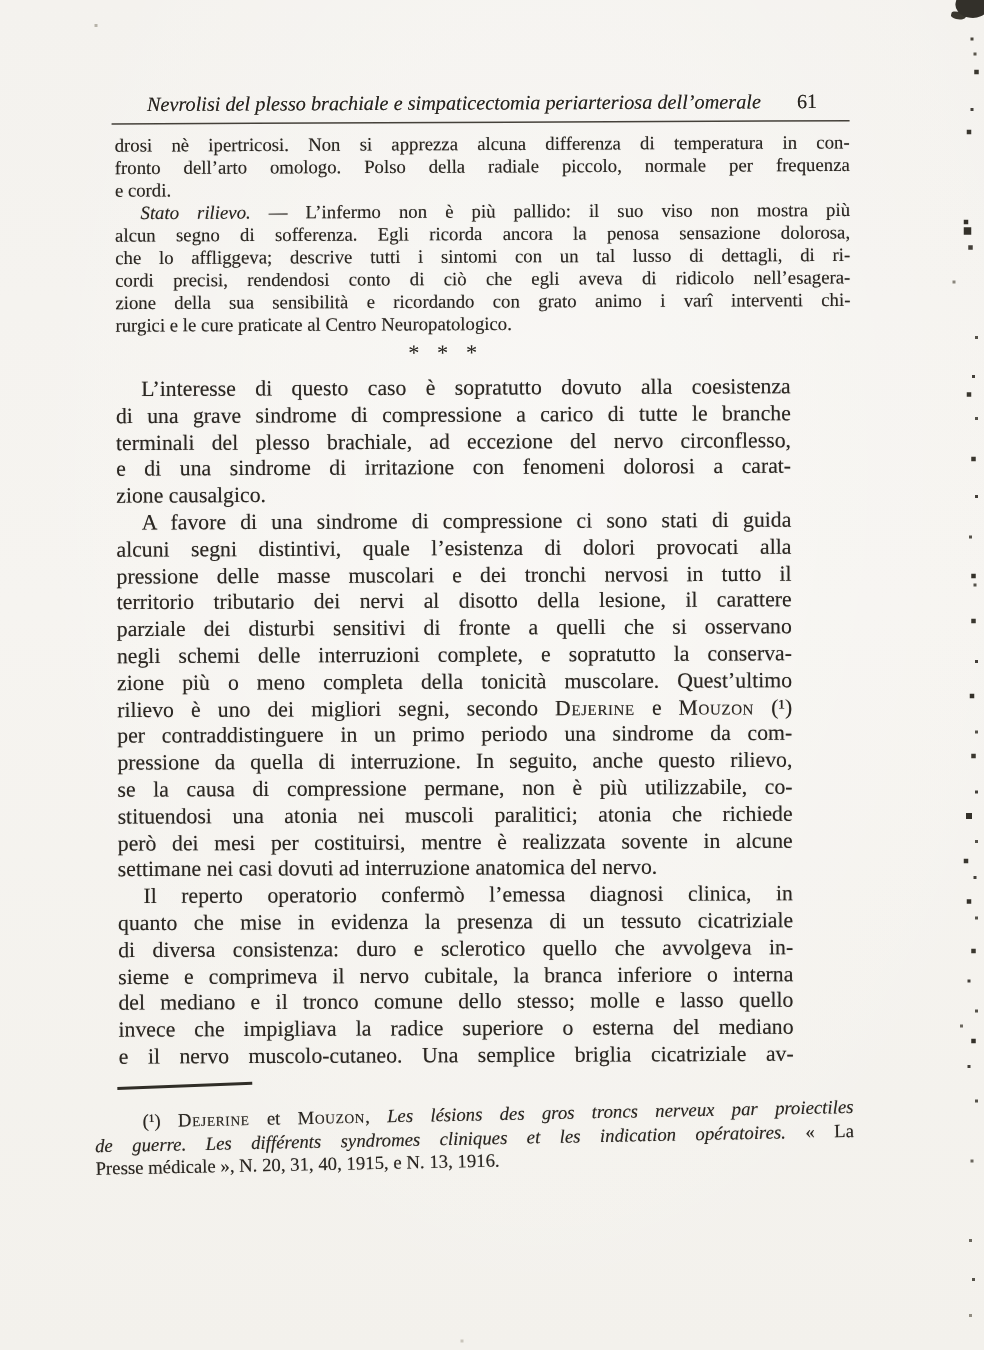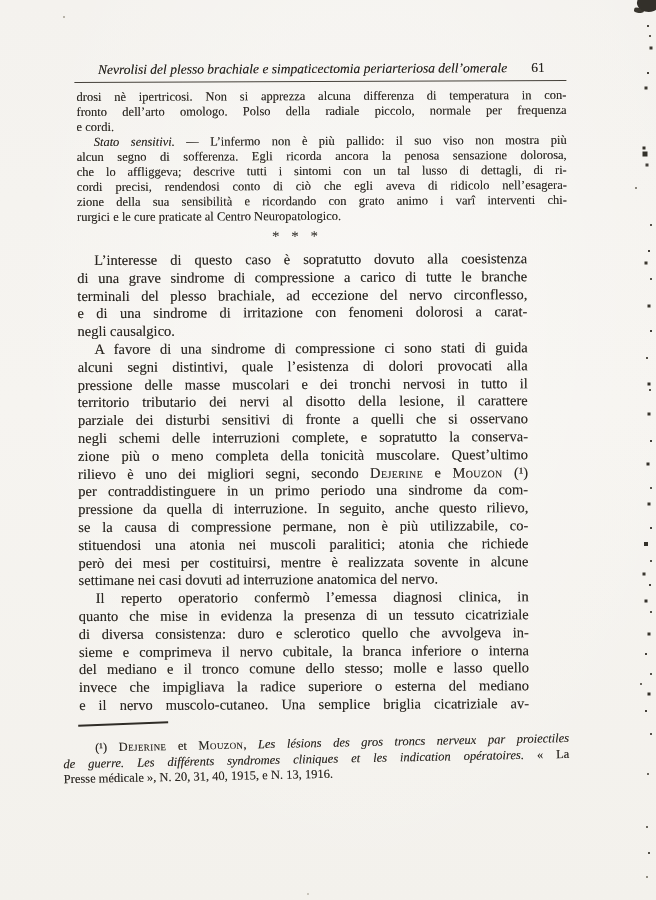--- a/index.html
+++ b/index.html
@@ -105,38 +105,38 @@
     </div>
     <div class="header-rule"></div>
 
     <div class="intro textblock">
         <div class="para">
           <div class="ln"><span class="s-n">drosi nè ipertricosi. Non si apprezza alcuna differenza di temperatura in con-</span></div>
           <div class="ln"><span class="s-n">fronto dell’arto omologo. Polso della radiale piccolo, normale per frequenza</span></div>
           <div class="ln last"><span class="s-n">e cordi.</span></div>
         </div>
         <div class="para ind">
-          <div class="ln"><span class="s-i">Stato sensitivi.</span><span class="s-n"> — L’infermo non è più pallido: il suo viso non mostra più</span></div>
+          <div class="ln"><span class="s-i">Stato rilievo.</span><span class="s-n"> — L’infermo non è più pallido: il suo viso non mostra più</span></div>
           <div class="ln"><span class="s-n">alcun segno di sofferenza. Egli ricorda ancora la penosa sensazione dolorosa,</span></div>
           <div class="ln"><span class="s-n">che lo affliggeva; descrive tutti i sintomi con un tal lusso di dettagli, di ri-</span></div>
           <div class="ln"><span class="s-n">cordi precisi, rendendosi conto di ciò che egli aveva di ridicolo nell’esagera-</span></div>
           <div class="ln"><span class="s-n">zione della sua sensibilità e ricordando con grato animo i varî interventi chi-</span></div>
           <div class="ln last"><span class="s-n">rurgici e le cure praticate al Centro Neuropatologico.</span></div>
         </div>
       </div>
 
     <div class="stars">* * *</div>
 
     <div class="bodytx textblock">
         <div class="para ind">
           <div class="ln"><span class="s-n">L’interesse di questo caso è sopratutto dovuto alla coesistenza</span></div>
           <div class="ln"><span class="s-n">di una grave sindrome di compressione a carico di tutte le branche</span></div>
           <div class="ln"><span class="s-n">terminali del plesso brachiale, ad eccezione del nervo circonflesso,</span></div>
           <div class="ln"><span class="s-n">e di una sindrome di irritazione con fenomeni dolorosi a carat-</span></div>
-          <div class="ln last"><span class="s-n">negli causalgico.</span></div>
+          <div class="ln last"><span class="s-n">zione causalgico.</span></div>
         </div>
         <div class="para ind">
           <div class="ln"><span class="s-n">A favore di una sindrome di compressione ci sono stati di guida</span></div>
           <div class="ln"><span class="s-n">alcuni segni distintivi, quale l’esistenza di dolori provocati alla</span></div>
           <div class="ln"><span class="s-n">pressione delle masse muscolari e dei tronchi nervosi in tutto il</span></div>
           <div class="ln"><span class="s-n">territorio tributario dei nervi al disotto della lesione, il carattere</span></div>
           <div class="ln"><span class="s-n">parziale dei disturbi sensitivi di fronte a quelli che si osservano</span></div>
           <div class="ln"><span class="s-n">negli schemi delle interruzioni complete, e sopratutto la conserva-</span></div>
           <div class="ln"><span class="s-n">zione più o meno completa della tonicità muscolare. Quest’ultimo</span></div>
           <div class="ln"><span class="s-n">rilievo è uno dei migliori segni, secondo </span><span class="s-sc">Dejerine</span><span class="s-n"> e </span><span class="s-sc">Mouzon</span><span class="s-n"> (¹)</span></div>

